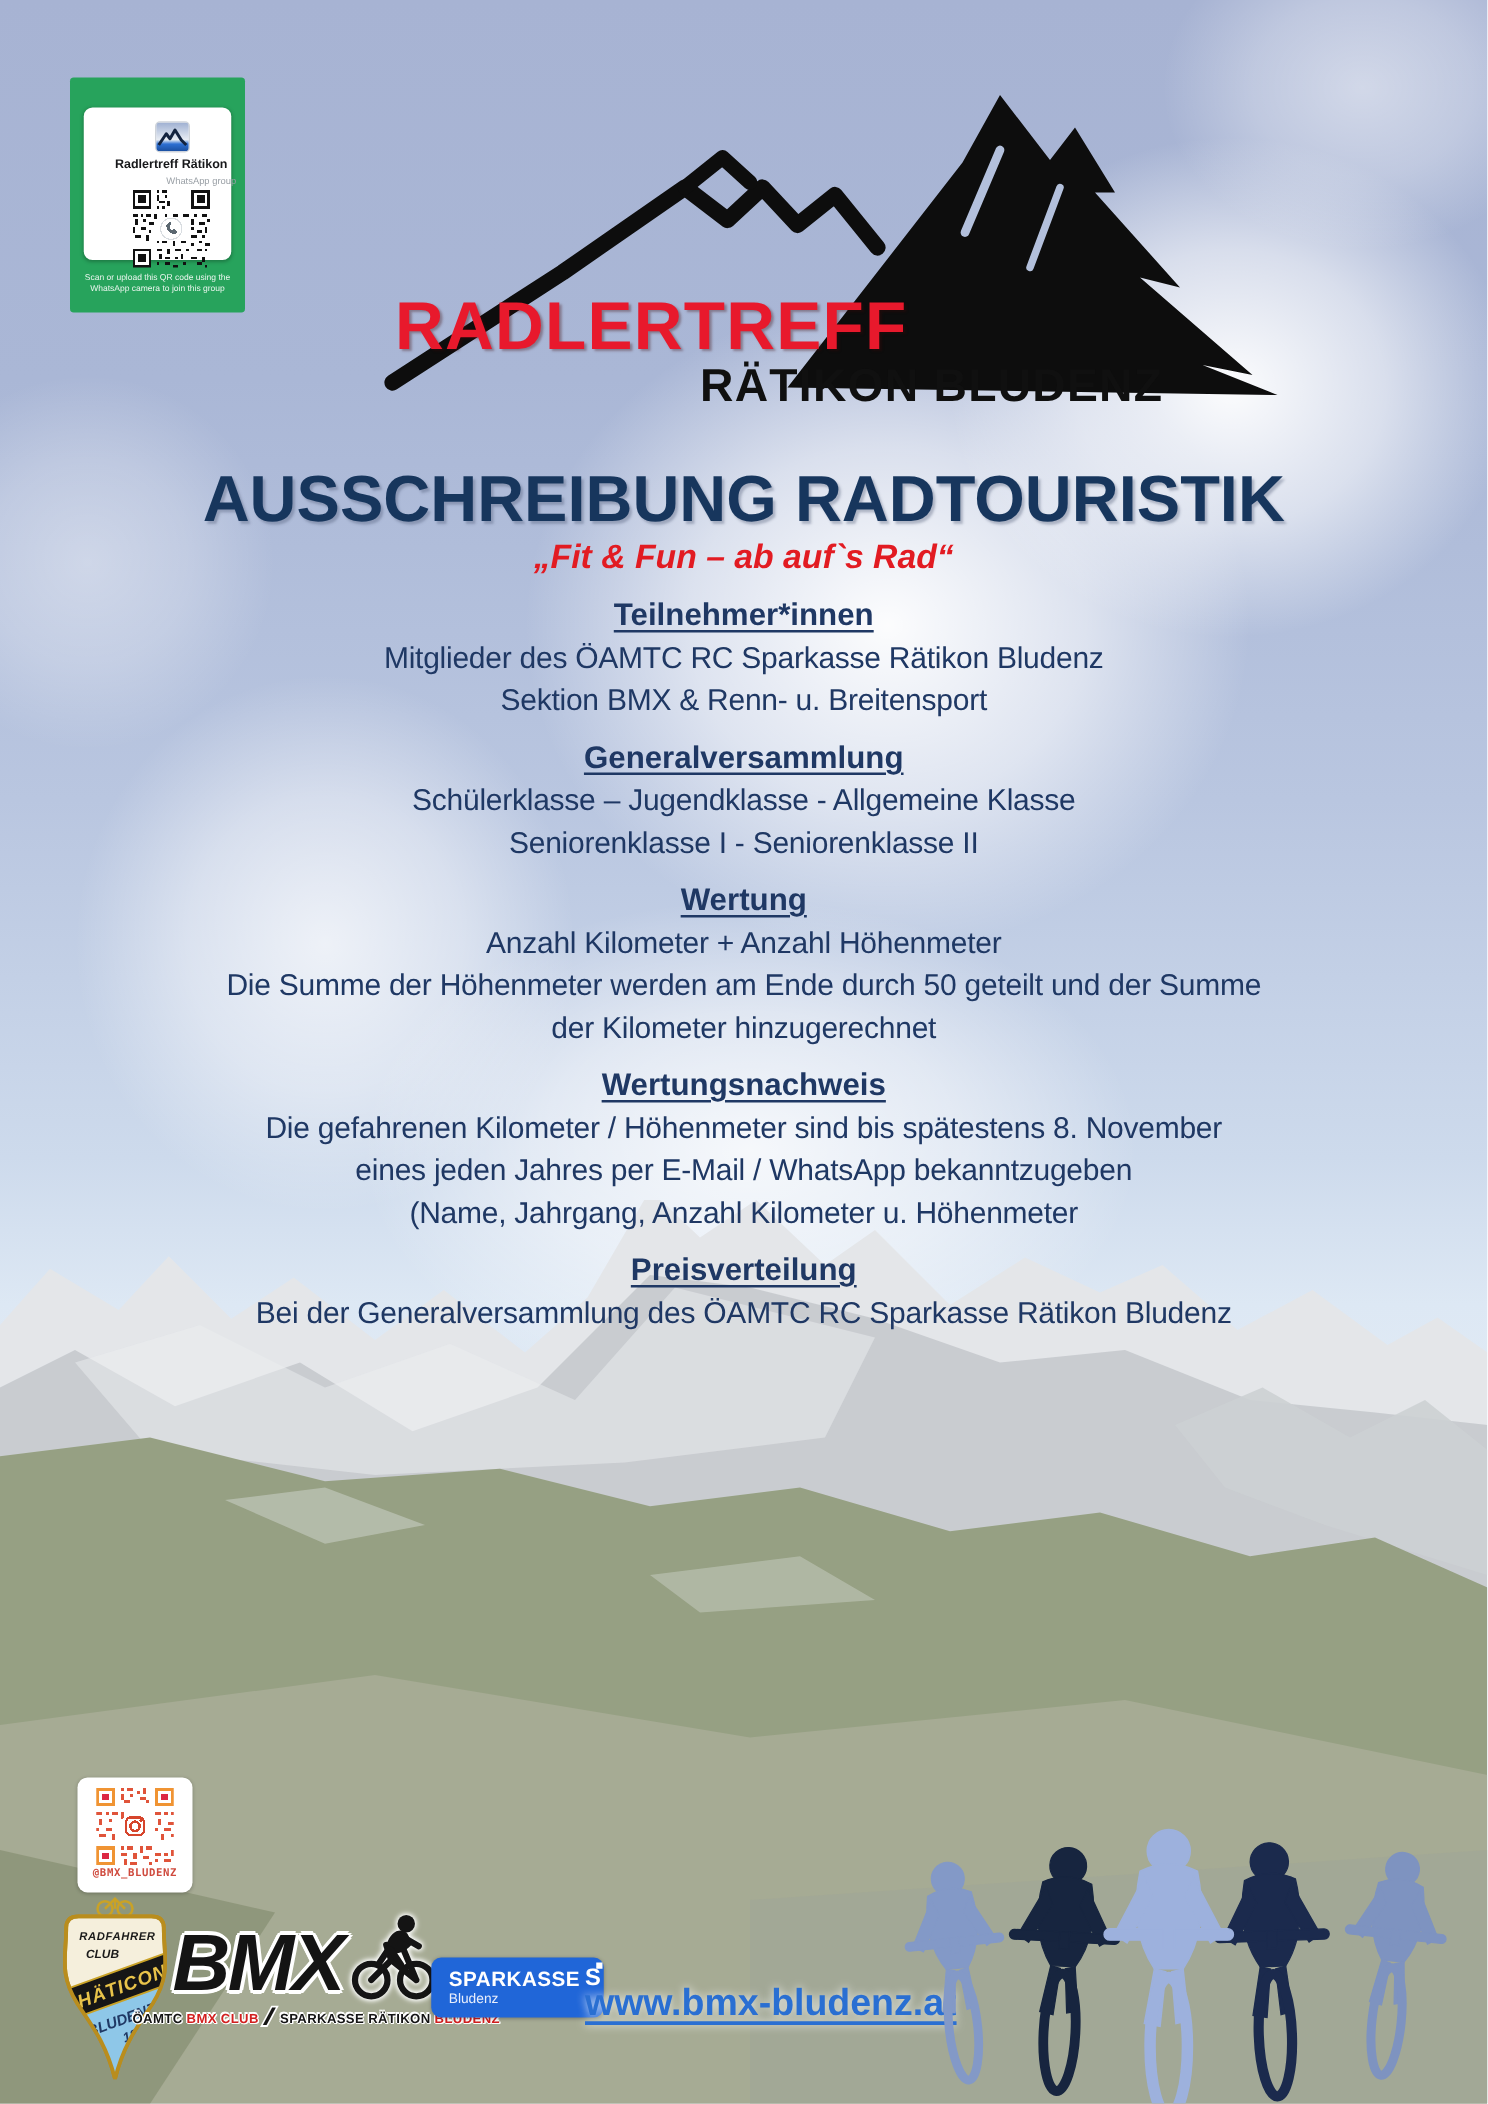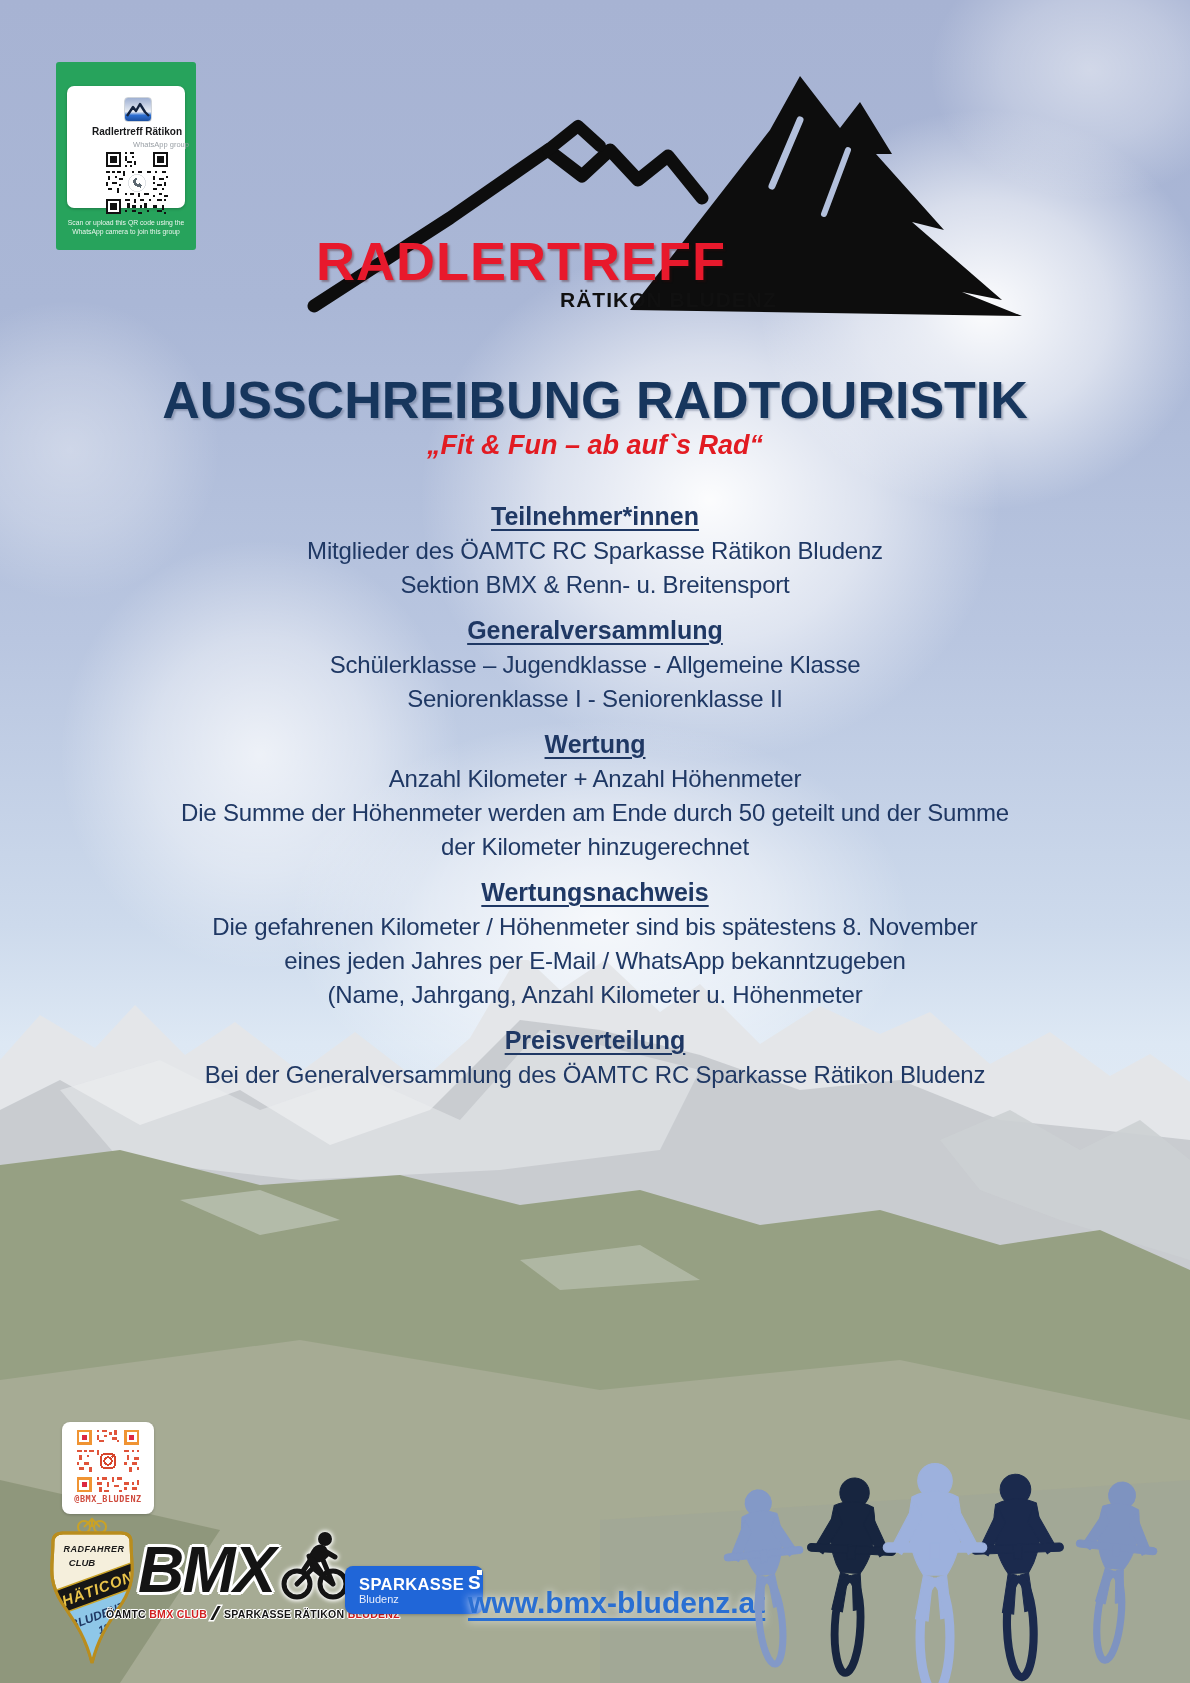--- a/index.html
+++ b/index.html
@@ -25,29 +25,29 @@
   .wa-thumb svg{position:absolute;left:0;top:2px;}
   .wa-name{position:absolute;left:0;top:40px;width:140px;text-align:center;font-size:10px;font-weight:700;color:#17181a;}
   .wa-sub{position:absolute;left:0;top:54px;width:140px;text-align:center;font-size:7.5px;color:#9aa0a6;padding-left:24px;}
   .wa-qr{position:absolute;left:39px;top:66px;width:62px;height:62px;}
   .wa-caption{position:absolute;left:10px;top:156px;width:120px;text-align:center;font-size:6.8px;line-height:9px;color:#eaf6ee;}
 
   
   .brand-mountain{position:absolute;left:300px;top:58px;width:770px;height:268px;}
   .brand-title{position:absolute;left:316px;top:230px;font-size:54px;font-weight:800;letter-spacing:1px;color:#e8192c;
     text-shadow:2px 2px 2px rgba(60,10,10,.35);}
-  .brand-sub{position:absolute;left:560px;top:288px;font-size:21px;font-weight:600;letter-spacing:1px;color:#101010;}
+  .brand-sub{position:absolute;left:560px;top:288px;font-size:37px;font-weight:600;letter-spacing:1px;color:#101010;}
 
   
   .content{position:absolute;left:0;top:372px;width:1190px;text-align:center;color:#1f3864;}
   .page-title{font-size:52px;line-height:56px;font-weight:800;color:#17365d;letter-spacing:0;
     text-shadow:2px 2px 2px rgba(70,80,110,.35);}
   .page-subtitle{margin-top:2px;font-size:27px;line-height:30px;font-weight:700;font-style:italic;color:#e21b22;}
   .section{margin-top:10px;}
-  .section.first{margin-top:38px;}
+  .section.first{margin-top:14px;}
   .section h2{margin:0;font-size:25px;line-height:36px;font-weight:700;color:#1f3864;
     text-decoration:underline;text-underline-offset:4px;text-decoration-thickness:2px;}
   .section .line{font-size:24px;line-height:34px;letter-spacing:-.2px;color:#1f3864;}
 
   
   .ig-card{position:absolute;left:62px;top:1422px;width:92px;height:92px;background:#fff;border-radius:8px;
     box-shadow:0 1px 3px rgba(0,0,0,.2);}
   .ig-qr{position:absolute;left:15px;top:8px;width:62px;height:62px;}
   .ig-handle{position:absolute;left:0;top:72px;width:92px;text-align:center;font-size:8.5px;font-weight:700;
     letter-spacing:.5px;color:#cf4a3d;font-family:"DejaVu Sans Mono",monospace;}

